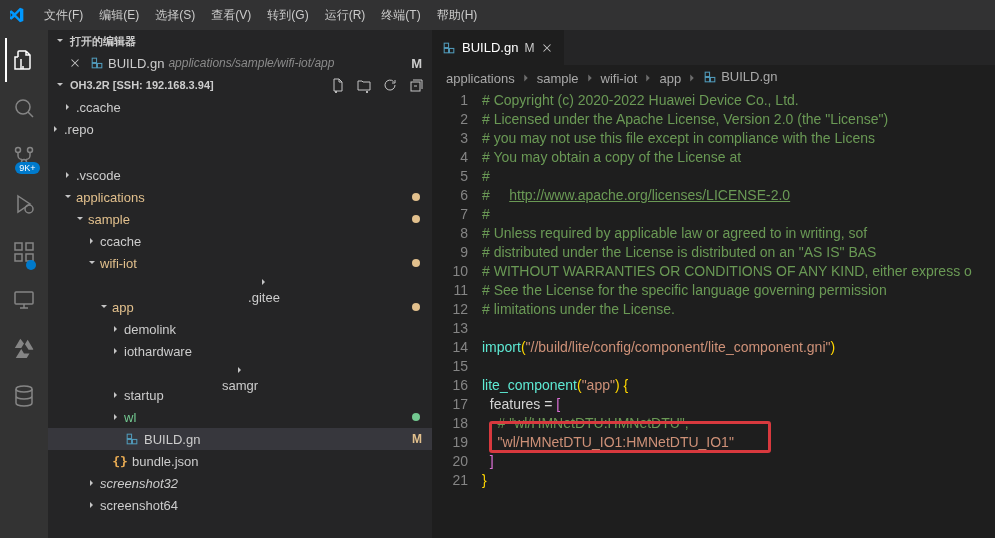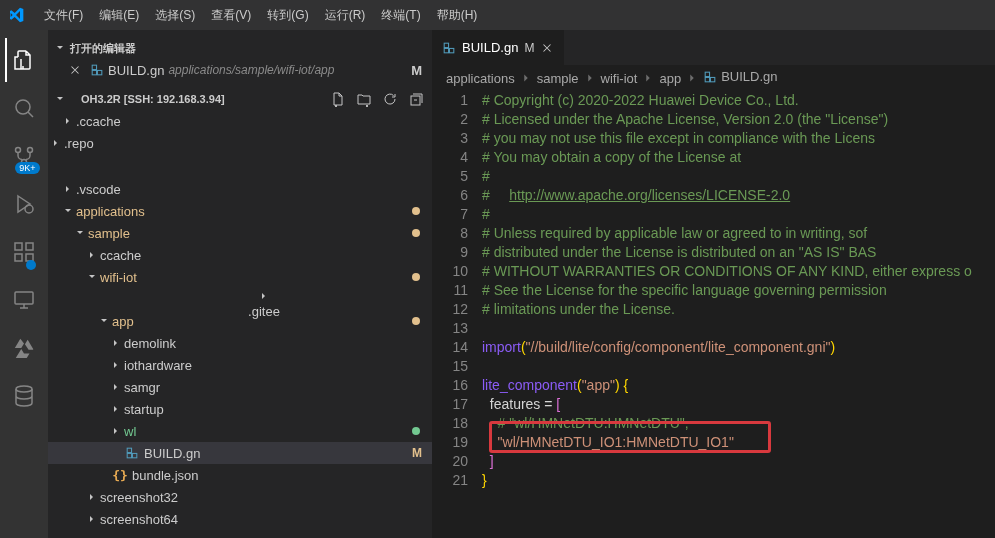--- a/index.html
+++ b/index.html
@@ -10,21 +10,21 @@
 .menu-item { padding: 4px 8px; font-size: 12px; color: #cccccc; cursor: default; }
 .main { display: flex; height: calc(100% - 30px); }
 .activitybar { width: 48px; background: #333333; display: flex; flex-direction: column; align-items: center; padding-top: 8px; gap: 4px; }
 .activitybar .ab-item { width: 39px; height: 44px; display: flex; align-items: center; justify-content: center; color: #858585; position: relative; }
 .activitybar .ab-item.active { color: #ffffff; }
 .activitybar .ab-item.active::before { content: ""; position: absolute; left: 0; top: 0; bottom: 0; width: 2px; background: #ffffff; }
 .badge { position: absolute; bottom: 4px; right: 4px; background: #007acc; color: #fff; font-size: 9px; padding: 1px 4px; border-radius: 8px; }
 .sidebar { width: 384px; background: #252526; display: flex; flex-direction: column; }
 .sidebar-header { height: 34px; display: flex; align-items: center; justify-content: space-between; padding: 0 8px 0 20px; font-size: 11px; color: #bbbbbb; text-transform: uppercase; }
 .sidebar-actions { display: flex; gap: 8px; color: #c5c5c5; }
-.section-head { height: 22px; display: flex; align-items: center; padding-left: 4px; font-size: 11px; font-weight: 700; color: #cccccc; cursor: default; gap: 2px; margin-top: 7px; }
+.section-head { height: 22px; display: flex; align-items: center; padding-left: 4px; font-size: 11px; font-weight: 700; color: #cccccc; cursor: default; gap: 2px; }
 .section-head.row { justify-content: space-between; padding-right: 8px; }
 .open-editor { height: 22px; display: flex; align-items: center; padding-left: 20px; gap: 4px; font-size: 13px; }
 .open-editor .close { width: 18px; color: #c5c5c5; }
 .open-editor .path { color: #8a8a8a; font-style: italic; font-size: 12px; }
 .open-editor .mod { color: #cccccc; margin-left: auto; margin-right: 10px; font-weight: 700; }
 .tree { flex: 1; overflow: auto; }
 .tree-item { height: 22px; display: flex; align-items: center; font-size: 13px; color: #cccccc; cursor: default; position: relative; }
 .tree-item.selected { background: #37373d; }
 .tree-item .chev { width: 16px; display: flex; align-items: center; justify-content: center; color: #c5c5c5; }
 .tree-item .icon { width: 16px; margin-right: 4px; display: flex; align-items: center; justify-content: center; }
@@ -41,21 +41,21 @@
 .tab .close { color: #c5c5c5; }
 .breadcrumb { height: 26px; display: flex; align-items: center; padding-left: 14px; gap: 4px; font-size: 13px; color: #a9a9a9; }
 .breadcrumb .sep { color: #6e6e6e; }
 .code { flex: 1; display: flex; font-family: Consolas, "Courier New", monospace; font-size: 14px; line-height: 19px; }
 .gutter { width: 50px; text-align: right; color: #858585; padding-top: 0; }
 .gutter div { padding-right: 14px; height: 19px; }
 .lines { flex: 1; white-space: pre; color: #d4d4d4; }
 .lines div { height: 19px; }
 .c-comment { color: #6a9955; }
 .c-link { color: #6a9955; text-decoration: underline; }
-.c-fn { color: #8b5cf6; }
+.c-fn { color: #5eead4; }
 .c-str { color: #ce9178; }
 .c-punct { color: #d4d4d4; }
 .c-bracket-y { color: #ffd700; }
 .c-bracket-p { color: #da70d6; }
 .highlight-box { border: 3px solid #d8393e; border-radius: 3px; position: absolute; }
 svg { display: block; }
 .folder-actions { display: flex; gap: 10px; color: #c5c5c5; }
 </style>
 </head>
 <body>
@@ -152,21 +152,21 @@
             <rect x="2.5" y="2.5" width="5" height="5"></rect>
             <rect x="8.5" y="8.5" width="5" height="5"></rect>
             <rect x="2.5" y="8.5" width="5" height="5"></rect>
           </svg>
       </span>
       <span>BUILD.gn</span>
       <span class="path">applications/sample/wifi-iot/app</span>
       <span class="mod">M</span>
     </div>
     <div class="section-head row">
-      <span style="display:flex;align-items:center;gap:13px">
+      <span style="display:flex;align-items:center;gap:2px">
         <svg width="16" height="16" viewBox="0 0 16 16">
             <path fill="#c5c5c5" d="M5 6l3 3 3-3z"></path>
           </svg>
         <span>OH3.2R [SSH: 192.168.3.94]</span>
       </span>
       <span class="folder-actions">
         <span>
             <svg width="16" height="16" viewBox="0 0 16 16" fill="none" stroke="currentColor" stroke-width="1">
               <path d="M9 2H4v12h8V5l-3-3zM9 2v3h3"></path>
               <path d="M6 14v2M5 15h2" stroke-width="1.3"></path>
@@ -277,21 +277,21 @@
           <span>demolink</span>
         </div>
         <div class="tree-item" style="padding-left: 60px;">
           <span class="chev">
             <svg width="16" height="16" viewBox="0 0 16 16">
               <path fill="#c5c5c5" d="M6 5l3 3-3 3z"></path>
             </svg>
           </span>
           <span>iothardware</span>
         </div>
-        <div class="tree-item" style="padding-left: 60px;">
+        <div class="tree-item" style=" flex-direction: column;">
           <span class="chev">
             <svg width="16" height="16" viewBox="0 0 16 16">
               <path fill="#c5c5c5" d="M6 5l3 3-3 3z"></path>
             </svg>
           </span>
           <span>samgr</span>
         </div>
         <div class="tree-item" style="padding-left: 60px;">
           <span class="chev">
             <svg width="16" height="16" viewBox="0 0 16 16">
@@ -321,21 +321,21 @@
           <span>BUILD.gn</span>
           <span class="mod-letter m">M</span>
         </div>
         <div class="tree-item" style="padding-left: 48px;">
           <span class="chev"></span>
           <span class="icon">
             <span style="color:#e8ab53;font-weight:700;font-family:monospace">{}</span>
           </span>
           <span>bundle.json</span>
         </div>
-        <div class="tree-item" style="padding-left: 36px;">
+        <div class="tree-item" style="padding-left: 36px; font-style: italic;">
           <span class="chev">
             <svg width="16" height="16" viewBox="0 0 16 16">
               <path fill="#c5c5c5" d="M6 5l3 3-3 3z"></path>
             </svg>
           </span>
           <span>screenshot32</span>
         </div>
         <div class="tree-item" style="padding-left: 36px;">
           <span class="chev">
             <svg width="16" height="16" viewBox="0 0 16 16">

